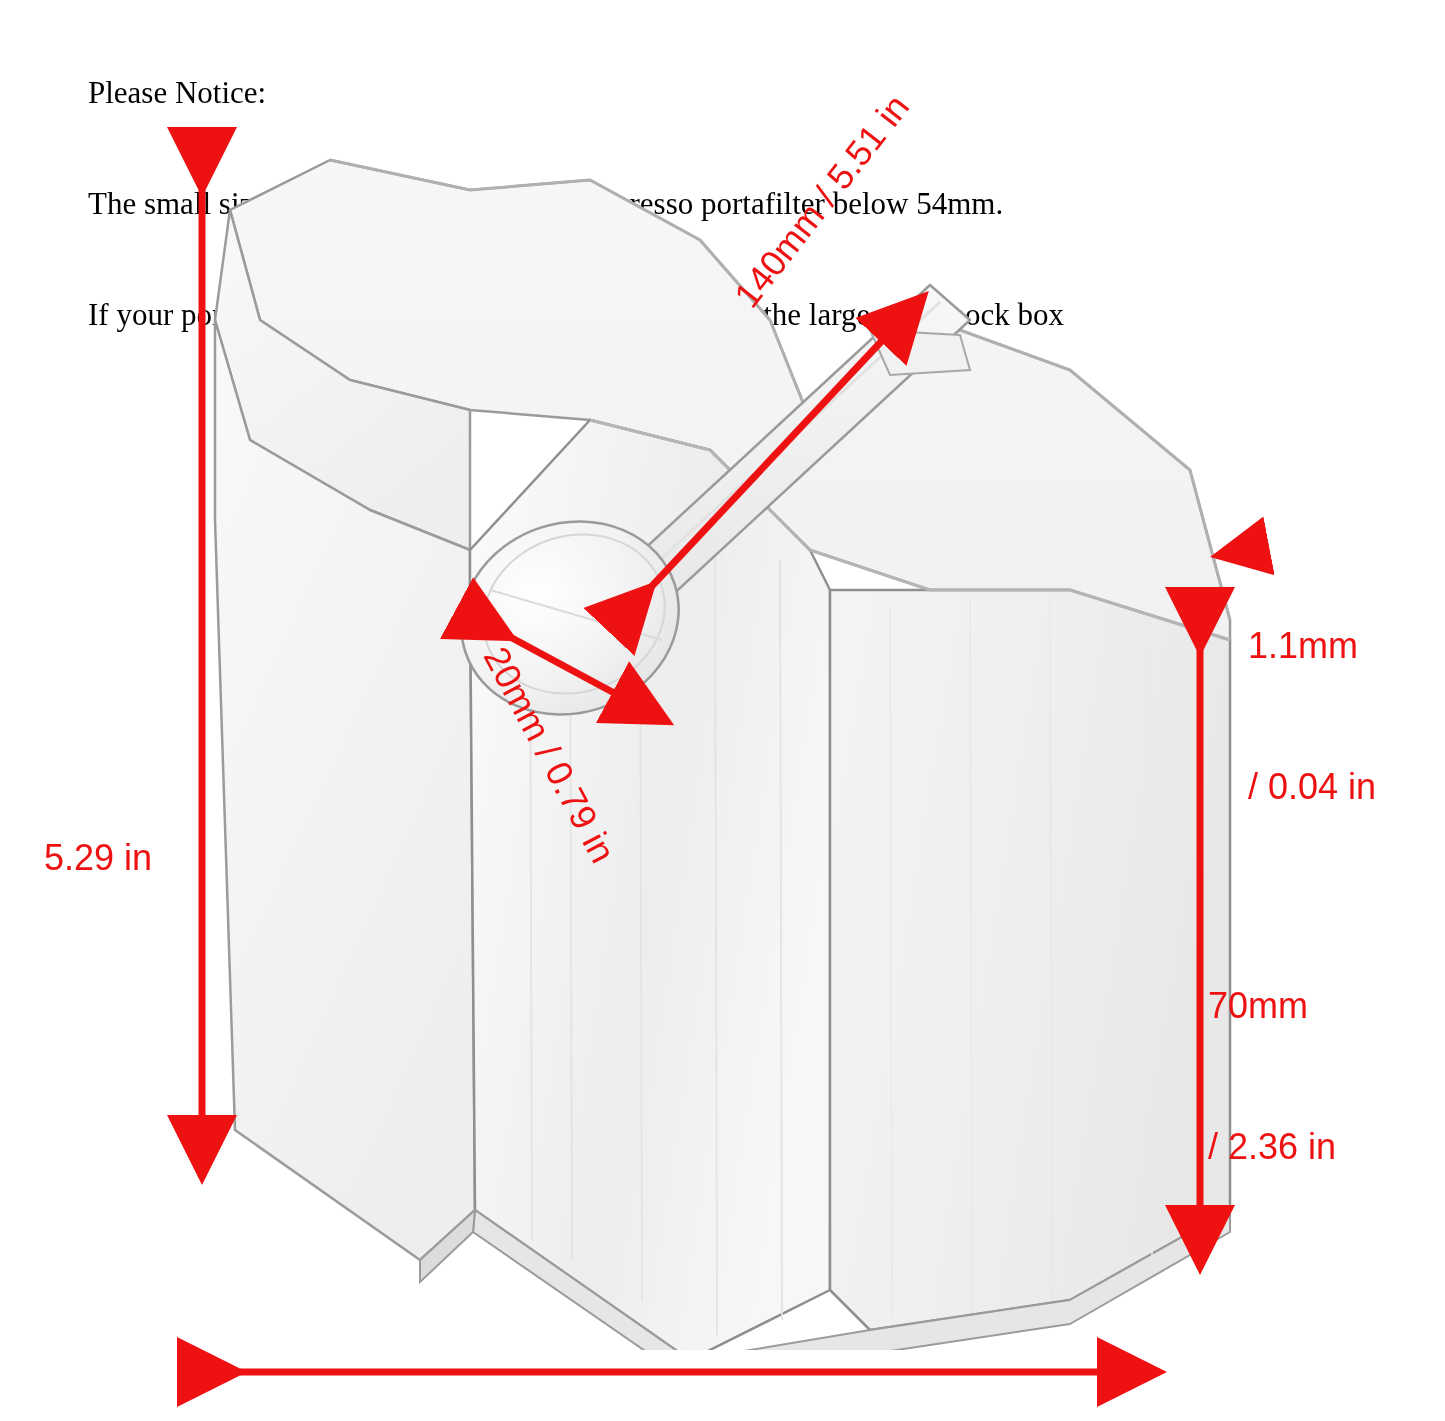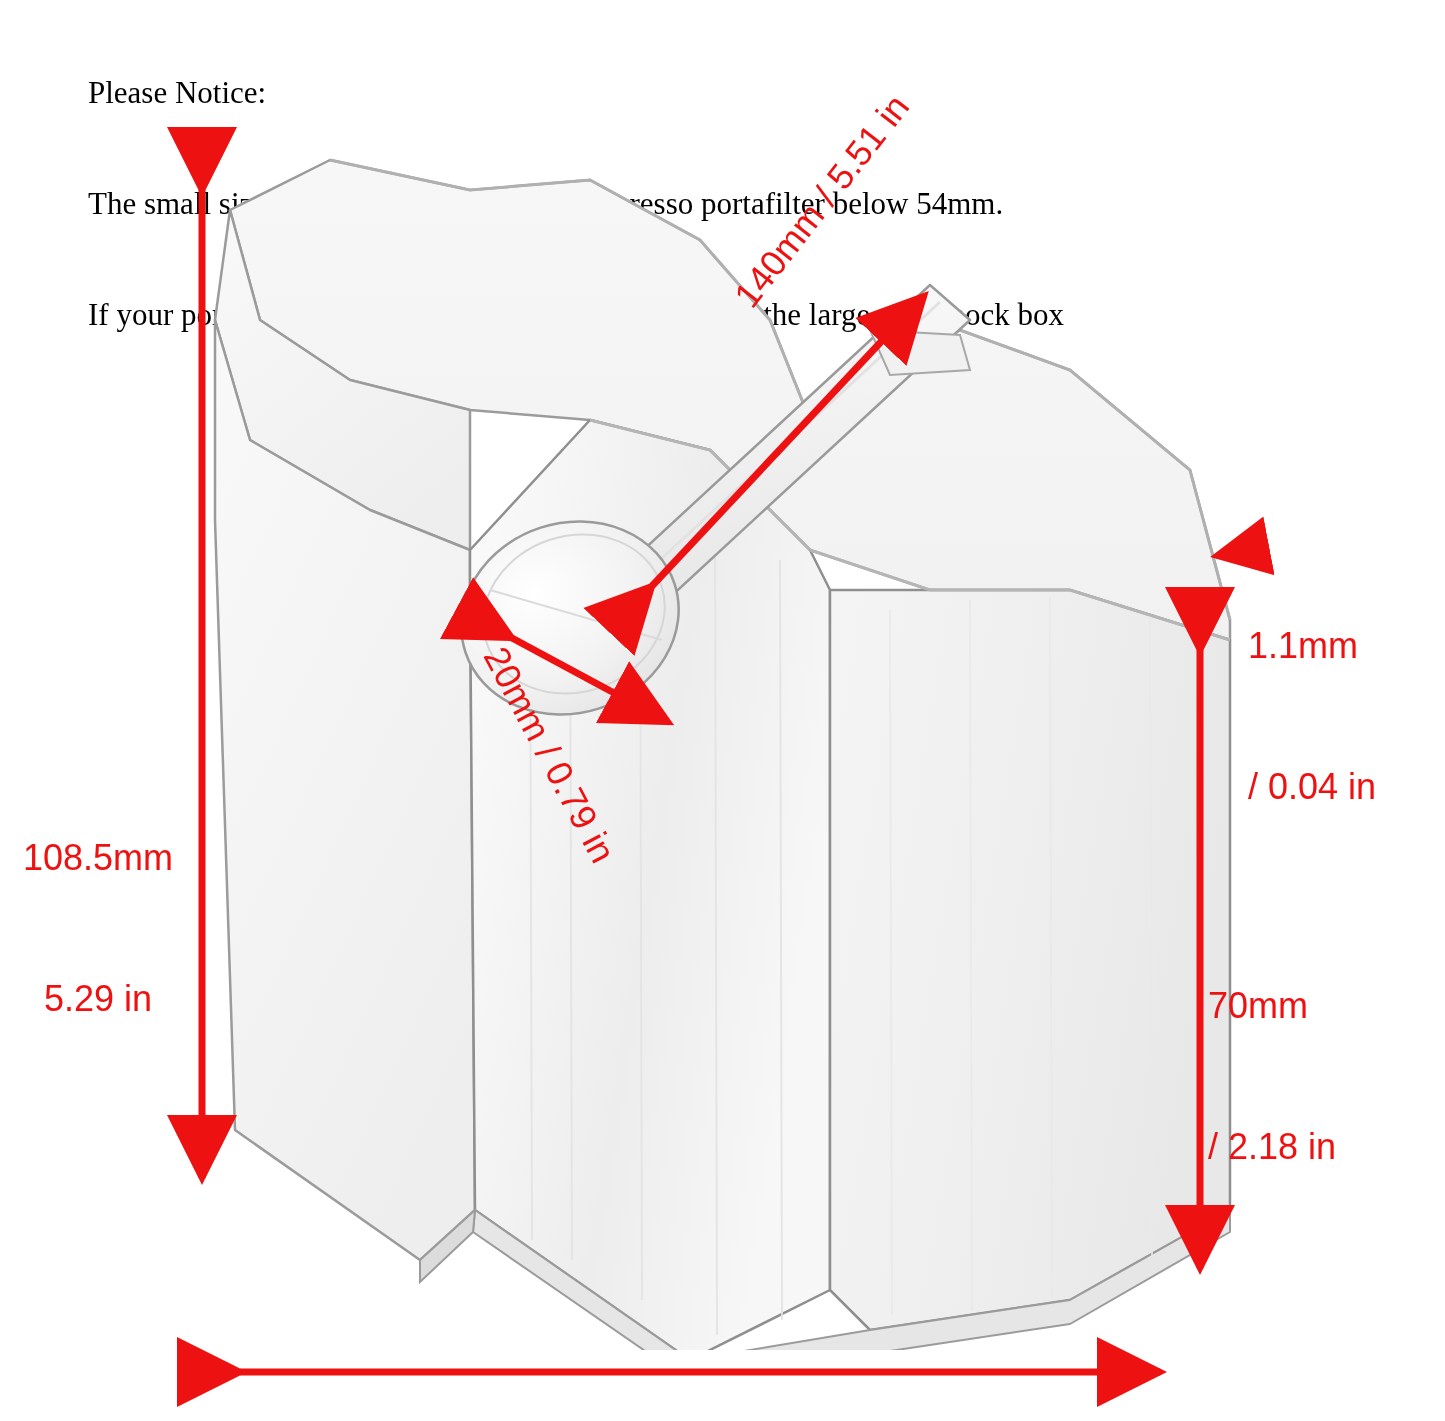--- a/index.html
+++ b/index.html
@@ -210,35 +210,34 @@
 
       <line x1="512" y1="638" x2="668" y2="722"></line>
     </g>
 
     <g stroke="#ee1111" stroke-width="6" fill="none">
       <line x1="1258" y1="548" x2="1216" y2="556" marker-end="url(#arrH)"></line>
     </g>
   </svg>
 
   <div class="dim" id="lbl-height">
-    <div>108.5mm</div>
     <div>5.29 in</div>
   </div>
 
   <div class="dim" id="lbl-width">
     
   </div>
 
   <div id="lbl-140">140mm / 5.51 in</div>
 
   <div id="lbl-20">20mm / 0.79 in</div>
 
   <div class="dim" id="lbl-11">
     <div>1.1mm</div>
     <div>/ 0.04 in</div>
   </div>
 
   <div class="dim" id="lbl-70">
     <div>70mm</div>
-    <div>/ 2.18 in</div>
+    <div>/ 2.36 in</div>
   </div>
 
 </div>
 
 </body></html>

